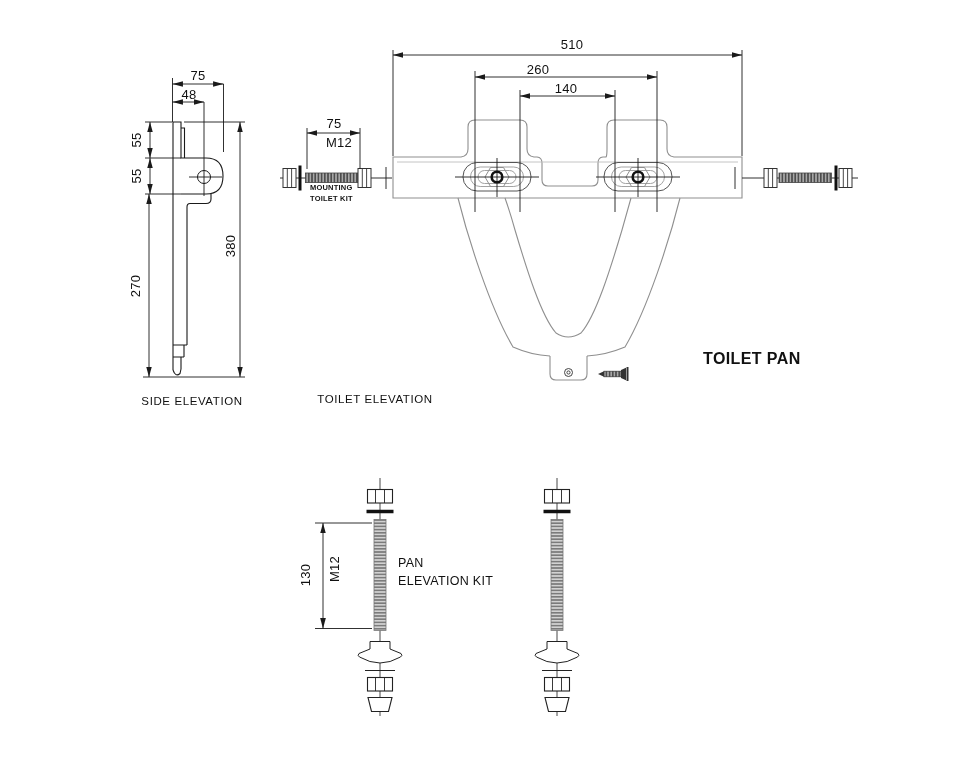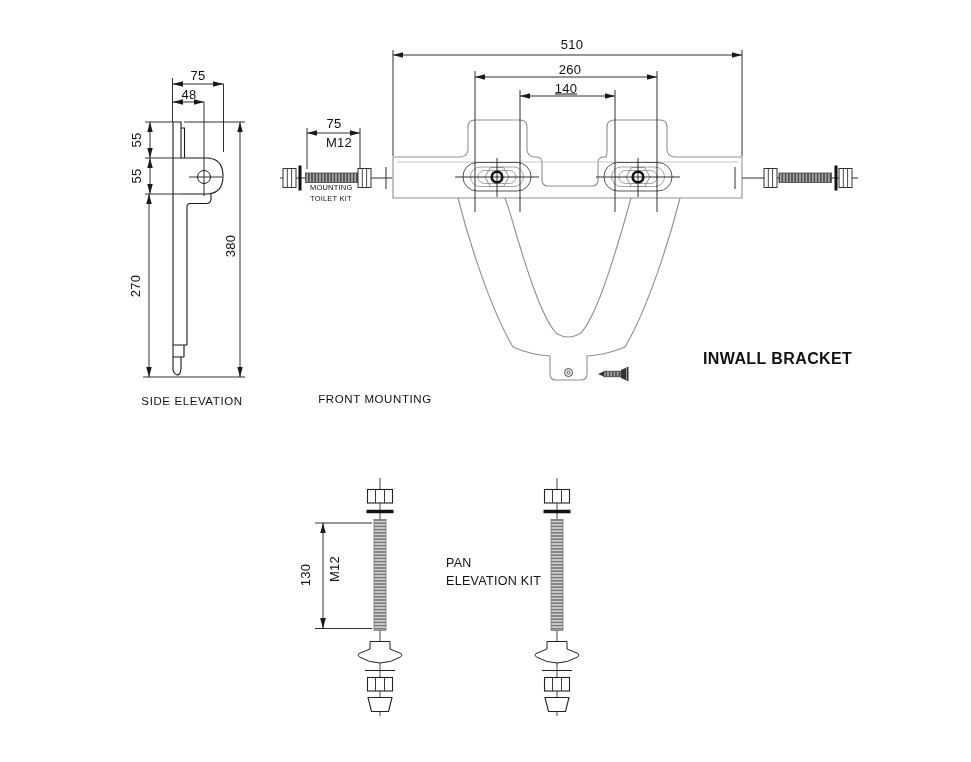--- a/index.html
+++ b/index.html
@@ -4,23 +4,23 @@
 <style>
   html,body{margin:0;padding:0;background:#fff;}
   #sheet{position:relative;width:971px;height:762px;background:#ffffff;overflow:hidden;
          font-family:"Liberation Sans", sans-serif;color:#111;}
   #sheet svg{position:absolute;left:0;top:0;}
   .txt{position:absolute;white-space:nowrap;}
   .ctr{transform:translate(-50%,-50%);}
   .rot{transform:translate(-50%,-50%) rotate(-90deg);}
   .dim{font-size:13px;letter-spacing:.2px;color:#111;}
   .view-label{font-size:11.5px;letter-spacing:.6px;color:#111;}
-  .callout{font-size:7.5px;font-weight:400;letter-spacing:.2px;line-height:10.5px;color:#111;}
+  .callout{font-size:7.5px;font-weight:700;letter-spacing:.2px;line-height:10.5px;color:#111;}
   .title{font-size:16px;font-weight:700;letter-spacing:.4px;line-height:20px;color:#111;}
-  .kit-label{font-size:12.5px;letter-spacing:.3px;line-height:17.5px;color:#111;margin-left:48px;}
+  .kit-label{font-size:12.5px;letter-spacing:.3px;line-height:17.5px;color:#111;}
 </style>
 </head>
 <body>
 
 <div id="sheet">
 
 <svg width="971" height="762" viewBox="0 0 971 762">
   <defs>
     <marker id="ae" viewBox="0 0 10 6" refX="9.5" refY="3" markerWidth="11" markerHeight="7" orient="auto-start-reverse" markerUnits="userSpaceOnUse">
       <path d="M0,0.4 L9.5,3 L0,5.6 Z" fill="#1a1a1a"></path>
@@ -159,32 +159,32 @@
 
   <div class="txt ctr dim" style="left:198px;top:75px;">75</div>
   <div class="txt ctr dim" style="left:189px;top:94px;">48</div>
   <div class="txt rot dim" style="left:136px;top:140px;">55</div>
   <div class="txt rot dim" style="left:136px;top:176px;">55</div>
   <div class="txt rot dim" style="left:135px;top:286px;">270</div>
   <div class="txt rot dim" style="left:230px;top:246px;">380</div>
   <div class="txt ctr view-label" style="left:192px;top:401px;">SIDE ELEVATION</div>
 
   <div class="txt ctr dim" style="left:572px;top:44px;">510</div>
-  <div class="txt ctr dim" style="left:570px;top:69px;">260</div>
-  <div class="txt ctr dim" style="left:566px;top:88px;text-decoration:underline;">140</div>
+  <div class="txt ctr dim" style="left:538px;top:69px;">260</div>
+  <div class="txt ctr dim" style="left:566px;top:88px;">140</div>
   <div class="txt ctr dim" style="left:334px;top:123px;">75</div>
   <div class="txt ctr dim" style="left:339px;top:142px;">M12</div>
   <div class="txt callout" style="left:310px;top:183px;">
     <div>MOUNTING</div>
     <div>TOILET KIT</div>
   </div>
-  <div class="txt ctr view-label" style="left:375px;top:399px;">FRONT MOUNTING</div>
+  <div class="txt ctr view-label" style="left:375px;top:399px;">TOILET ELEVATION</div>
 
   <div class="txt title" style="left:703px;top:349px;">
-    <div>INWALL BRACKET</div>
+    <div>TOILET PAN</div>
   </div>
 
   <div class="txt rot dim" style="left:305px;top:575px;">130</div>
   <div class="txt rot dim" style="left:334px;top:569px;">M12</div>
   <div class="txt kit-label" style="left:398px;top:555px;">
     <div>PAN</div>
     <div>ELEVATION KIT</div>
   </div>
 
 </div>

